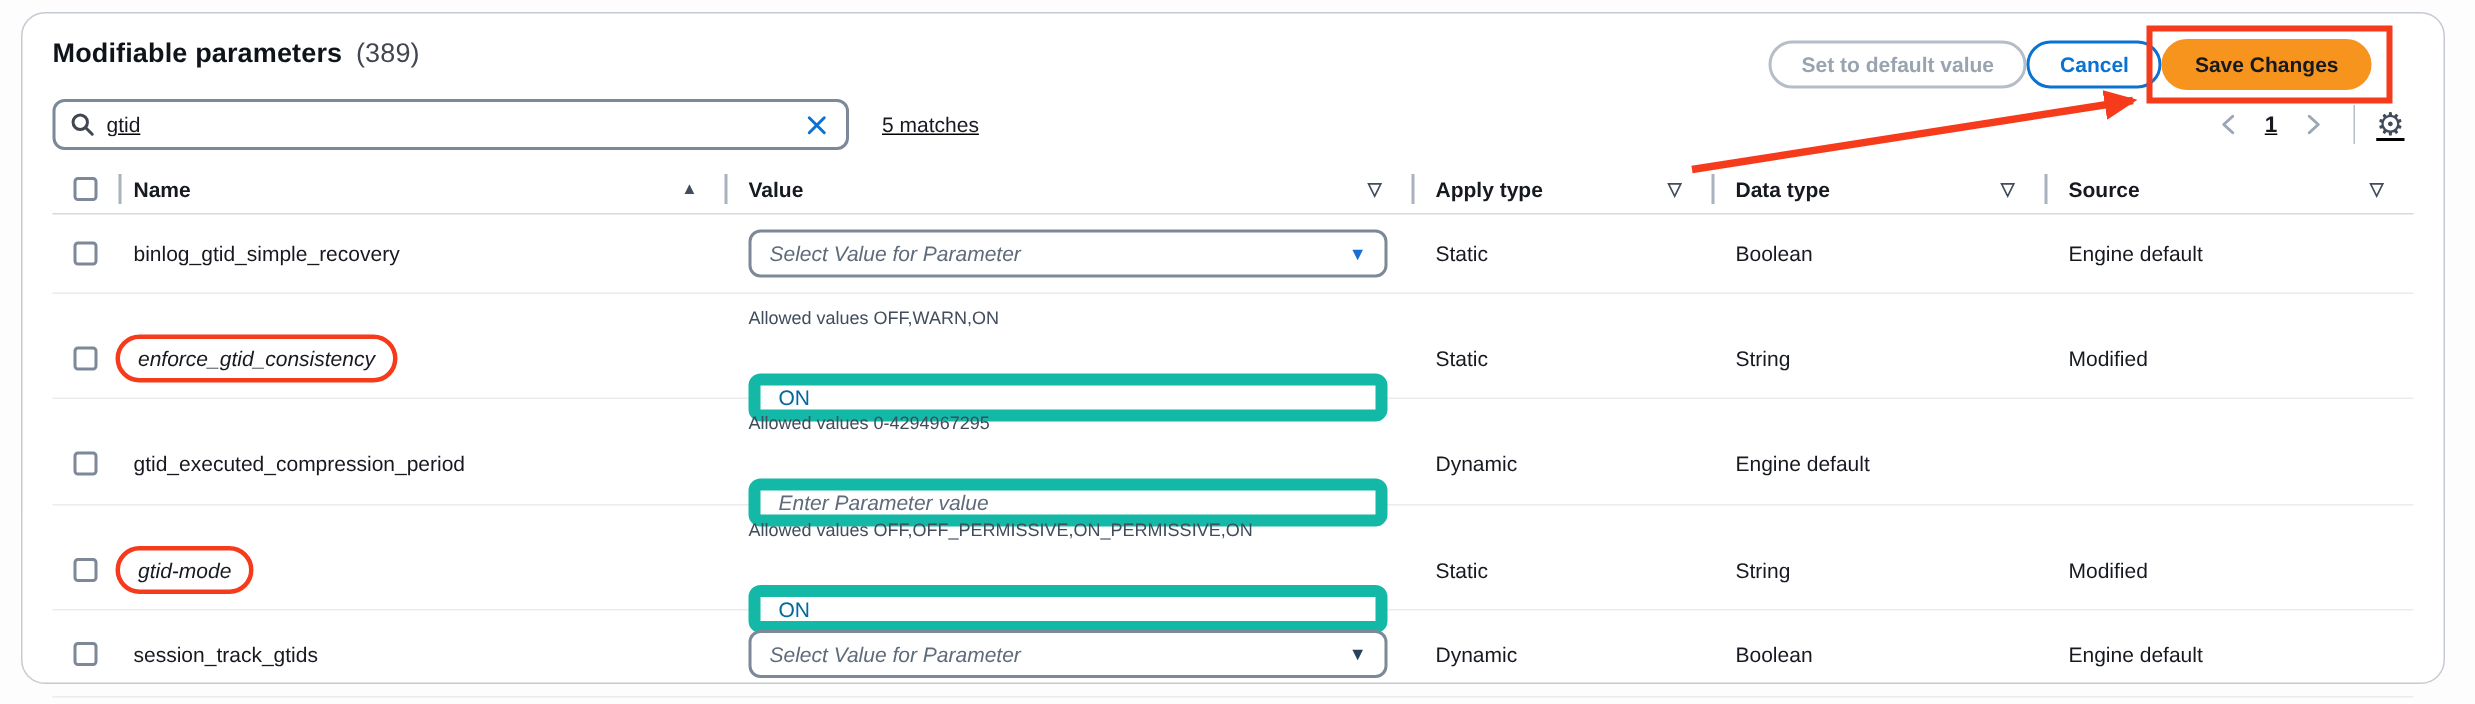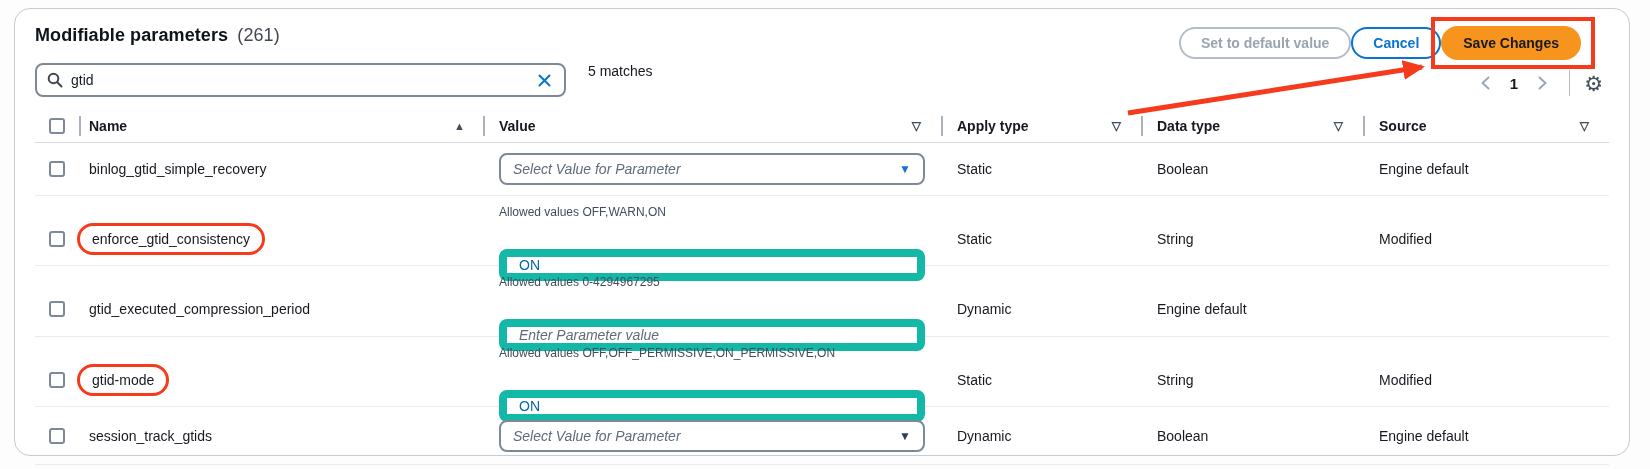--- a/index.html
+++ b/index.html
@@ -17,21 +17,21 @@
         display:flex; align-items:center; justify-content:center; background:#fff; cursor:pointer;
         font-family:"Liberation Sans",sans-serif; }
   .btn-disabled{ border:2px solid #b5bdc8; color:#99a4b1; }
   .btn-cancel{ border:2px solid #0972d3; color:#0972d3; }
   .save-wrap{ position:relative; }
   .btn-save{ border:2px solid #f7941e; background:#f7941e; color:#16191f; height:34px; }
   .save-annotation{ position:absolute; top:-9px; left:-10px; right:-14px; bottom:-9px;
                     border:4px solid #f63b1c; pointer-events:none; }
 
   
-  .tools-row{ display:flex; height:40px; margin-top:2px; }
+  .tools-row{ display:flex; align-items:center; height:40px; margin-top:2px;text-decoration:underline; }
   .search-box{ width:531px; height:34px; border:2px solid #7d8998; border-radius:8px;
                display:flex; align-items:center; padding:0 10px 0 10px; background:#fff; }
   .search-box input{ flex:1; border:none; outline:none; font-size:14px; color:#16191f; margin-left:8px;
                      font-family:"Liberation Sans",sans-serif; background:transparent; }
   .clear-btn{ background:none; border:none; cursor:pointer; display:flex; align-items:center; padding:2px; }
   .matches{ font-size:14px; color:#16191f; margin-left:22px; }
   .right-tools{ margin-left:auto; display:flex; align-items:center; margin-right:6px; }
   .pager{ display:flex; align-items:center; gap:6px; }
   .pg-btn{ background:none; border:none; padding:2px 6px; cursor:pointer; display:flex; align-items:center; }
   .pg-current{ font-size:15px; font-weight:700; color:#16191f; padding:0 6px; }
@@ -49,21 +49,21 @@
   .hcell.with-div::before{ content:""; position:absolute; left:0; top:50%; transform:translateY(-50%);
                            width:2px; height:20px; background:#a9b2bd; }
   .sort-icon{ font-size:11px; color:#414d5c; }
   .filter-icon{ font-size:12px; color:#414d5c; }
 
   .trow{ border-bottom:1px solid #e9ebed; }
   .cell{ font-size:14px; color:#16191f; padding-left:16px; display:flex; align-items:center; height:100%; }
   .cb-cell{ justify-content:center; padding:0; }
   .name-cell{ padding-left:10px; }
   .name-text{ display:inline-block; }
-  .name-text.annotated{ border:3px solid #f63b1c; border-radius:999px; padding:5px 12px; margin:-5px -12px; }
+  .name-text.annotated{ border:3px solid #f63b1c; border-radius:999px; padding:5px 12px; margin:-5px -12px;font-style:italic; }
 
   input[type="checkbox"]{ appearance:none; -webkit-appearance:none; width:16px; height:16px;
         border:2px solid #7d8998; border-radius:3px; background:#fff; cursor:pointer; }
 
   .value-cell{ padding:0 16px; }
   .select-box{ width:100%; height:32px; border:2px solid #7d8998; border-radius:8px; background:#fff;
                display:flex; align-items:center; justify-content:space-between; padding:0 12px; cursor:pointer; }
   .ph{ font-style:italic; color:#5f6b7a; font-size:14px; }
   .caret{ font-size:12px; line-height:1; }
   .caret-blue{ color:#1a6fd4; }
@@ -81,21 +81,21 @@
   .icon-svg{ display:block; }
 </style>
 </head>
 <body>
 
 <div class="card">
 
   <div class="title-row">
     <h2 class="page-title">
       <span>Modifiable parameters</span>
-      <span class="count">(261)</span>
+      <span class="count">(389)</span>
     </h2>
     <div class="actions">
       <button class="btn btn-disabled">Set to default value</button>
       <button class="btn btn-cancel">Cancel</button>
       <div class="save-wrap">
         <button class="btn btn-save">Save Changes</button>
         <div class="save-annotation"></div>
       </div>
     </div>
   </div>

